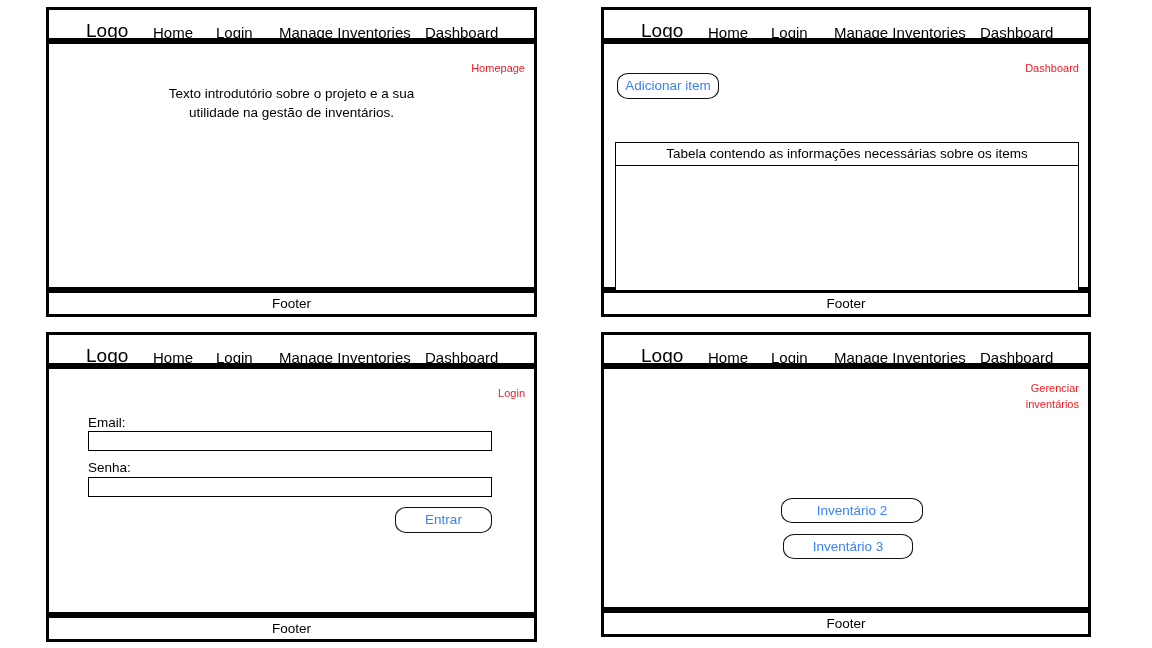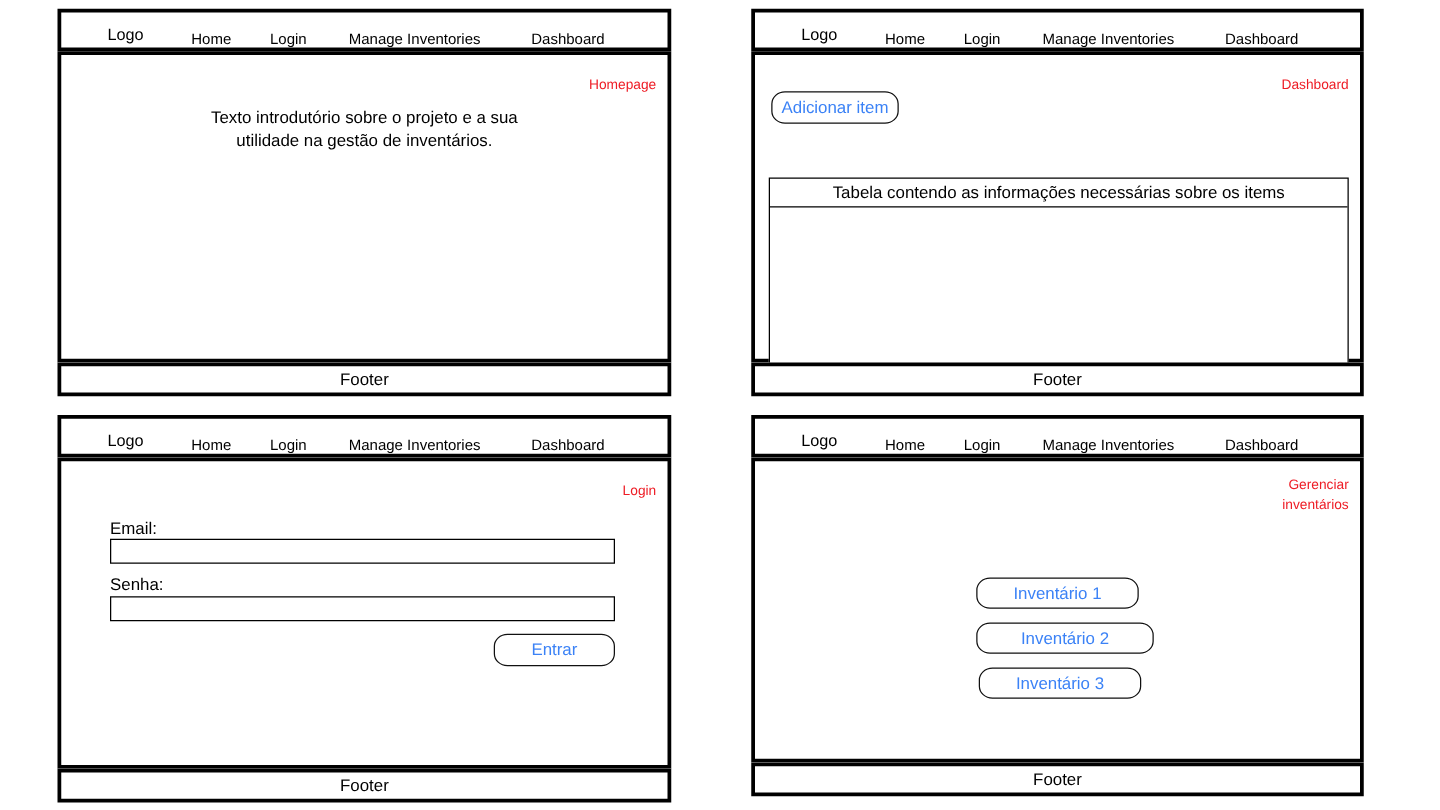--- a/index.html
+++ b/index.html
@@ -49,27 +49,27 @@
     border: 3px solid #000000;
     background: #ffffff;
     display: flex;
     align-items: center;
     justify-content: center;
   }
 
   
   .nav-logo {
     position: absolute;
-    font-size: 13px;
+    font-size: 19px;
     line-height: 1;
     white-space: nowrap;
   }
   .nav-link {
     position: absolute;
-    font-size: 12px;
+    font-size: 15px;
     line-height: 1;
     white-space: nowrap;
   }
 
   
   .page-tag {
     position: absolute;
     font-size: 11px;
     line-height: 16px;
     text-align: right;
@@ -235,21 +235,20 @@
     <span class="nav-link" style="left:167px; top:15px;">Login</span>
     <span class="nav-link" style="left:230px; top:15px;">Manage Inventories</span>
     <span class="nav-link" style="left:376px; top:15px;">Dashboard</span>
   </div>
 
   <div class="panel-body" style="top:34px; height:244px;">
     <div class="page-tag" style="right:9px; top:11px; color:#ee1c25;">Gerenciar
 inventários</div>
 
 
-    <div class="hd-button" style="left:177px; top:93px; width:130px; height:25px;">Inventário 1</div>
     <div class="hd-button" style="left:177px; top:129px; width:142px; height:25px;">Inventário 2</div>
     <div class="hd-button" style="left:179px; top:165px; width:130px; height:25px;">Inventário 3</div>
   </div>
 
   <div class="panel-footer" style="top:278px; height:27px;">
     <span class="footer-label">Footer</span>
   </div>
 </div>
 
 </body></html>

